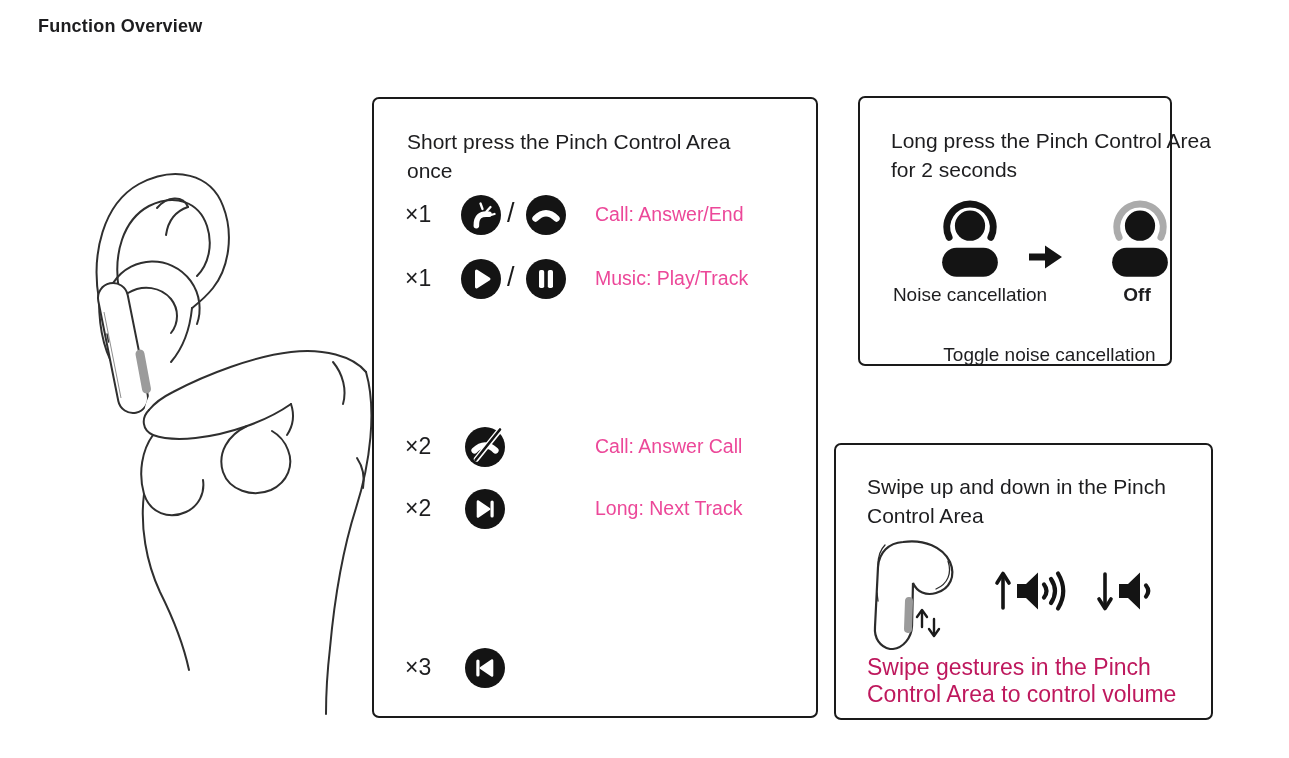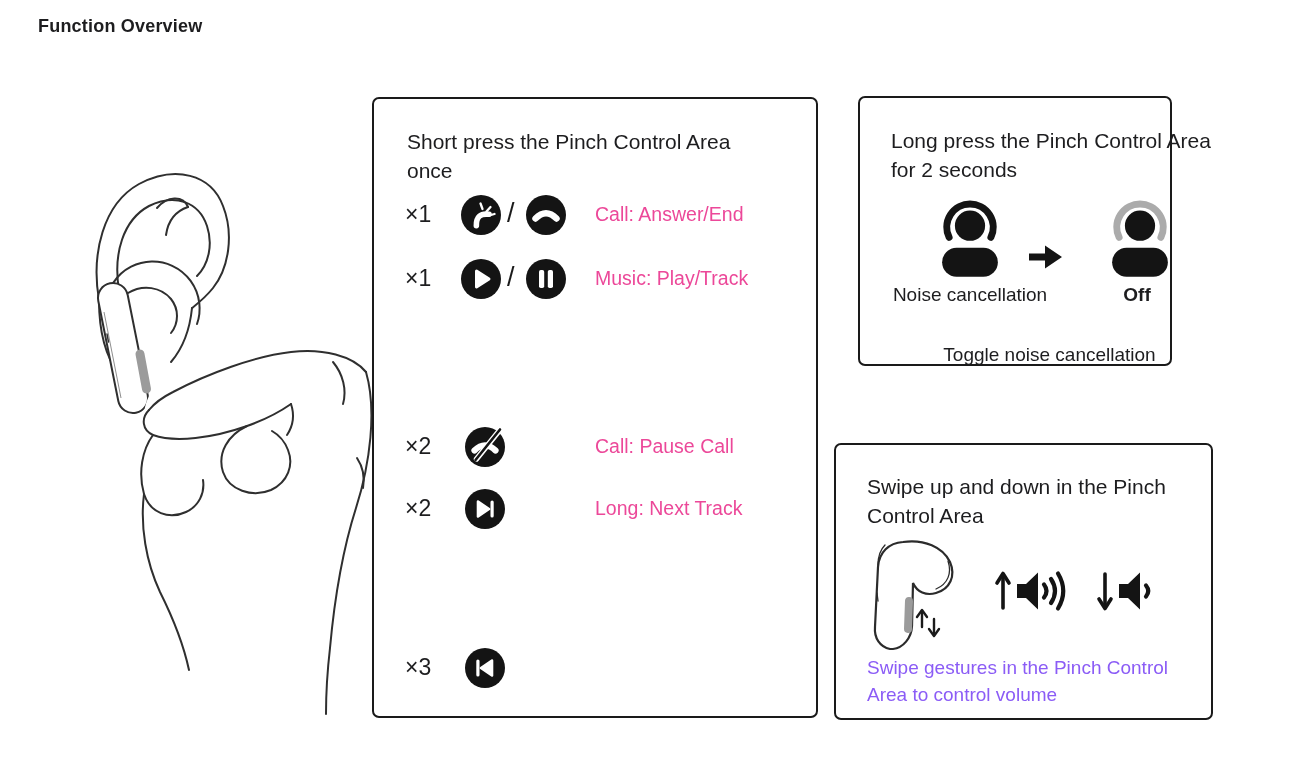--- a/index.html
+++ b/index.html
@@ -20,21 +20,21 @@
   #panel-swipe{left:834px;top:443px;width:379px;height:277px;}
   .phead{
     position:absolute;font-size:21px;line-height:29px;font-weight:500;color:#1d1d1f;
   }
   .prow{position:absolute;left:0;width:100%;height:42px;}
   .cnt{position:absolute;left:31px;top:7px;font-size:23px;font-weight:500;color:#1d1d1f;}
   .cicon{position:absolute;top:0;width:42px;height:42px;}
   .slash{position:absolute;top:4px;font-size:27px;font-weight:300;color:#1a1a1a;}
   .rlabel{position:absolute;left:221px;top:9px;font-size:19.5px;color:#ec4899;white-space:nowrap;}
   .small-label{position:absolute;font-size:19px;color:#1d1d1f;text-align:center;}
-  .caption{position:absolute;font-size:19px;line-height:27px;color:#8b5cf6;}
+  .caption{position:absolute;font-size:23px;line-height:27px;color:#be185d;}
   svg{display:block;}
 </style>
 </head>
 <body>
 
 <div class="abs page-title">Function Overview</div>
 
 <svg class="abs" style="left:95px;top:158px;" width="280" height="560" viewBox="0 0 280 560">
 
   <g fill="none" stroke="#2f2f2f" stroke-width="2" stroke-linecap="round">
@@ -113,21 +113,21 @@
 
 
   <div class="prow" style="top:327px;">
     <span class="cnt">×2</span>
     <svg class="cicon" style="left:90px;" viewBox="0 0 42 42">
       <circle cx="21" cy="21" r="20" fill="#141414"></circle>
       <path d="M 10.5 24.5 Q 21 14 31.5 24.5" fill="none" stroke="#fff" stroke-width="6.2" stroke-linecap="round"></path>
       <path d="M 12.5 33 L 35 5" stroke="#fff" stroke-width="5.4" stroke-linecap="round" fill="none"></path>
       <path d="M 11.5 34 L 36 3.5" stroke="#141414" stroke-width="2.6" stroke-linecap="round" fill="none"></path>
     </svg>
-    <span class="rlabel">Call: Pause Call</span>
+    <span class="rlabel">Call: Answer Call</span>
   </div>
 
   <div class="prow" style="top:389px;">
     <span class="cnt">×2</span>
     <svg class="cicon" style="left:90px;" viewBox="0 0 42 42">
       <circle cx="21" cy="21" r="20" fill="#141414"></circle>
       <polygon points="14,13.5 25,21 14,28.5" fill="#fff" stroke="#fff" stroke-width="2.6" stroke-linejoin="round"></polygon>
       <rect x="26.5" y="12.5" width="3.2" height="17" rx="1.6" fill="#fff"></rect>
     </svg>
     <span class="rlabel">Long: Next Track</span>

